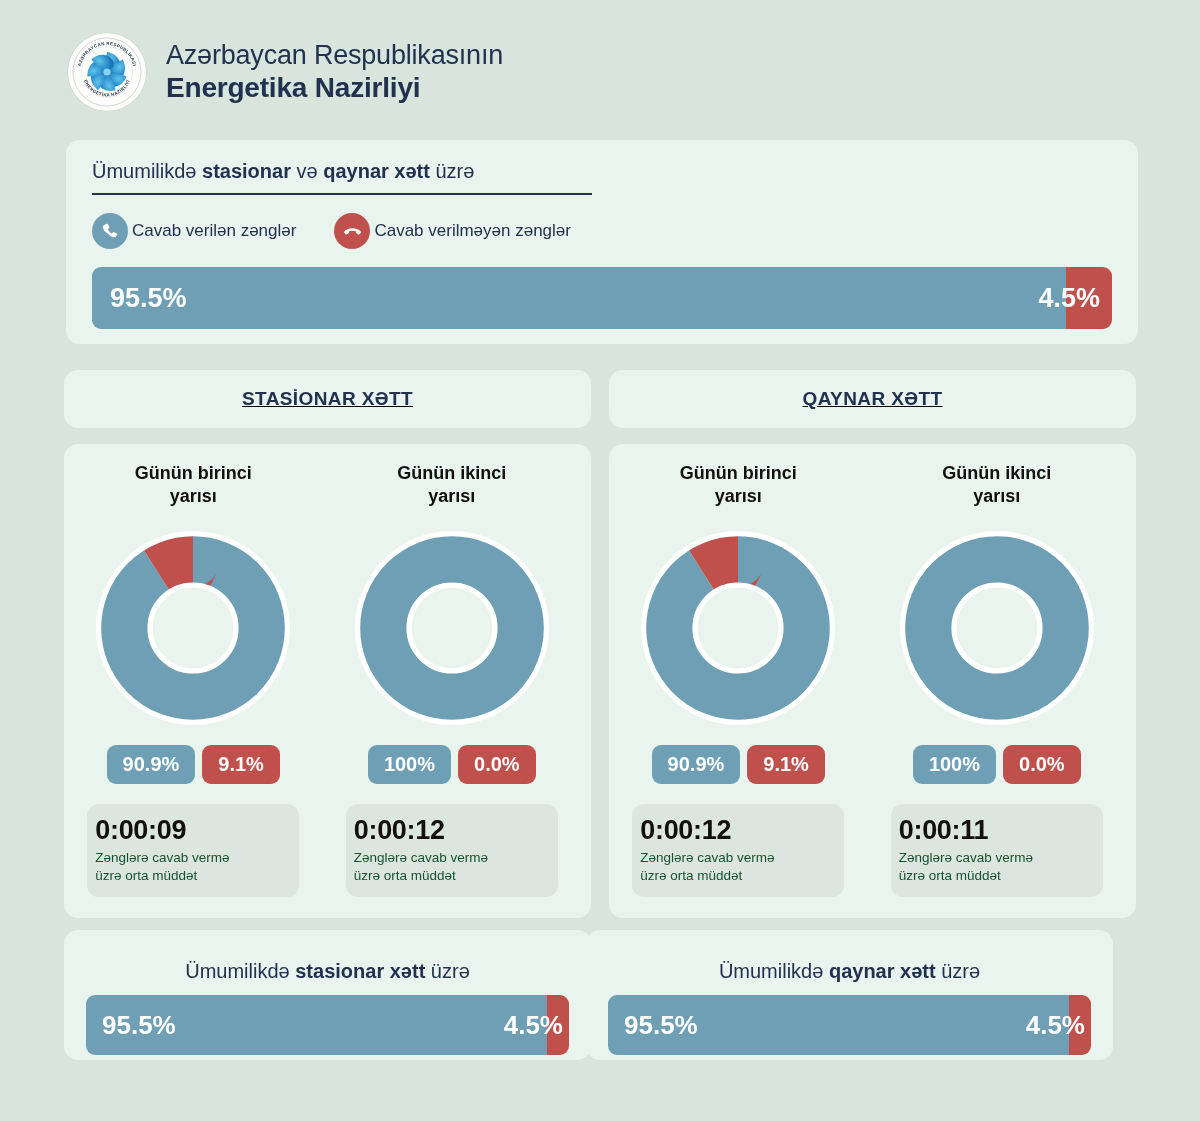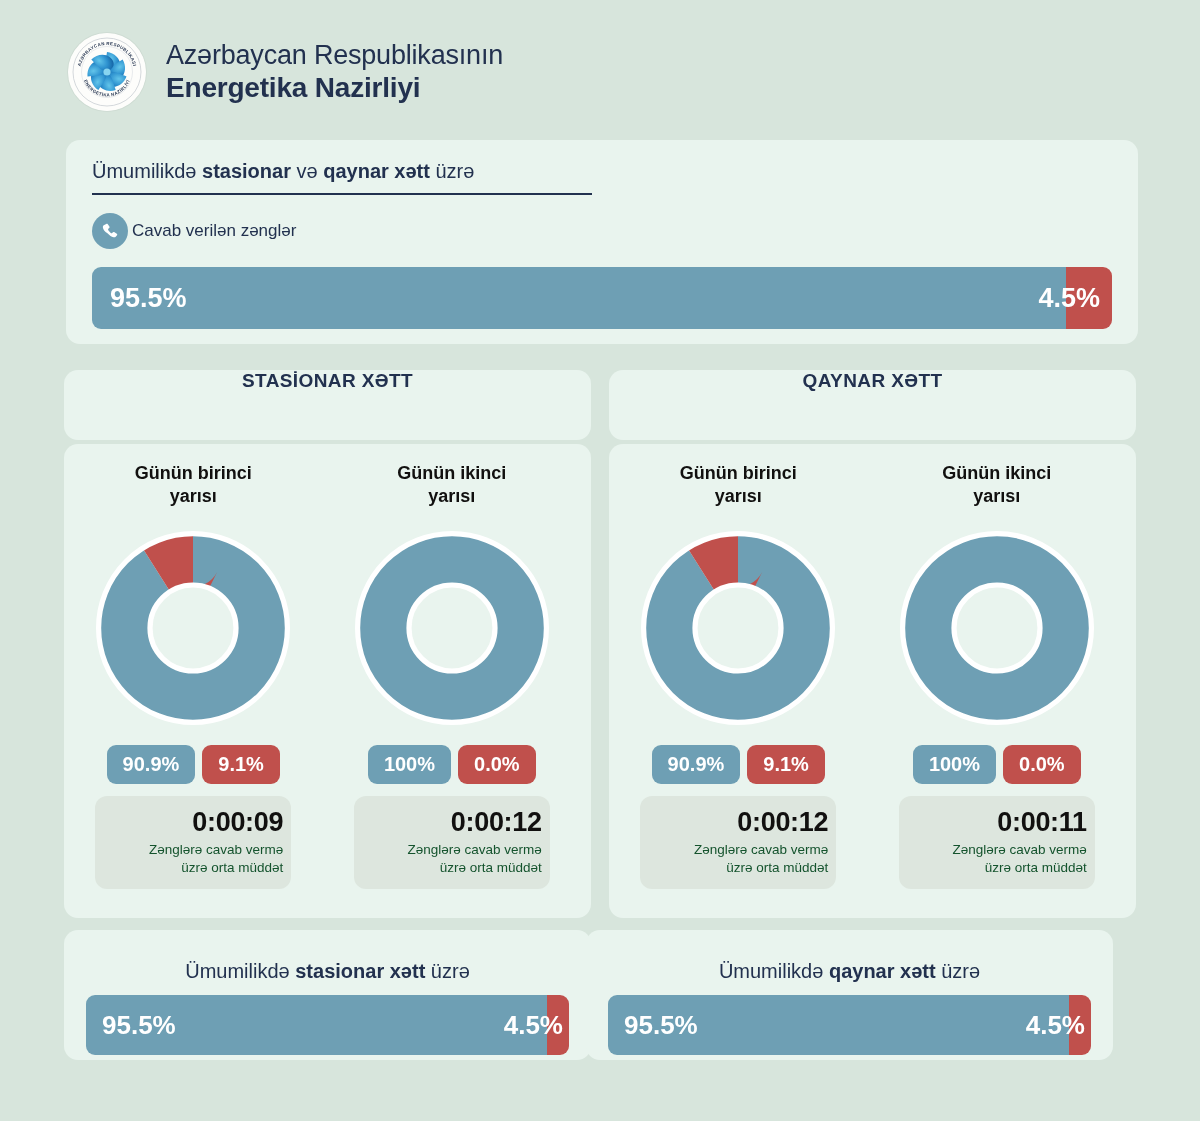--- a/index.html
+++ b/index.html
@@ -125,24 +125,25 @@
   .bar-main .bar-val { font-size: 27px; }
   .bar-main .bar-seg.blue .bar-val { padding-left: 18px; }
   .bar-main .bar-seg.red  .bar-val {
     position: absolute;
     right: 12px;
   }
 
   
   .section-head {
     position: absolute;
-    height: 70px;
-    display: flex;
-    align-items: flex-start;
+    height: 58px;
+    display: flex;
+    align-items: center;
     justify-content: center;
+    text-decoration: underline;
   }
   .section-head span {
     font-size: 19px;
     font-weight: 700;
     color: #22314f;
     letter-spacing: 0.4px;
   }
   #sec-head-left  { left: 64px;  top: 370px; width: 527px; }
   #sec-head-right { left: 609px; top: 370px; width: 527px; }
 
@@ -190,26 +191,26 @@
     color: #fff;
     font-size: 20px;
     font-weight: 700;
     min-width: 76px;
     text-align: center;
   }
   .pct-badge.blue { background: #6e9fb4; }
   .pct-badge.red  { background: #c0504c; }
 
   .time-box {
-    margin-top: 12px;
+    margin-top: 20px;
     background: #dde6de;
     border-radius: 12px;
-    width: 196px;
+    width: 212px;
     padding: 11px 8px 13px;
-    text-align: right;
+    text-align: left;
   }
   .time-val {
     font-size: 27px;
     font-weight: 700;
     color: #11100f;
     letter-spacing: -0.3px;
   }
   .time-cap {
     font-size: 13.5px;
     color: #14532d;
@@ -314,20 +315,28 @@
 
     <div class="legend">
       <div class="legend-item">
         <span class="legend-icon answered">
           <svg width="19" height="19" viewBox="0 0 24 24" fill="#ffffff" aria-hidden="true">
             <path d="M6.6 2.6c.6-.5 1.5-.4 2 .3l2 2.7c.4.6.3 1.4-.2 1.9l-1.2 1.1c-.3.3-.4.7-.2 1.1.7 1.5 2.2 3.3 3.9 4.4.4.2.8.2 1.1-.1l1.2-1.1c.5-.5 1.3-.5 1.9-.1l2.8 1.9c.7.5.8 1.4.3 2l-1.3 1.5c-.8.9-2 1.3-3.2 1-2.3-.6-5-2.4-7.2-4.8C4.3 12 2.8 9.2 2.4 6.9c-.2-1.1.2-2.2 1-2.9l3.2-1.4z"></path>
           </svg>
         </span>
         <span class="legend-label">Cavab verilən zənglər</span>
       </div>
+      <div class="legend-item">
+        <span class="legend-icon missed">
+          <svg width="21" height="21" viewBox="0 0 24 24" fill="#ffffff" aria-hidden="true">
+            <path d="M12 8.4c-3.6 0-6.9 1.3-9.4 3.5-.5.4-.5 1.1-.1 1.6l1.5 1.6c.4.4 1 .5 1.5.2l2-1.3c.4-.3.6-.7.5-1.2l-.2-1.1c1.3-.4 2.7-.6 4.2-.6s2.9.2 4.2.6l-.2 1.1c-.1.5.1.9.5 1.2l2 1.3c.5.3 1.1.2 1.5-.2l1.5-1.6c.4-.5.4-1.2-.1-1.6C18.9 9.7 15.6 8.4 12 8.4z"></path>
+          </svg>
+        </span>
+        <span class="legend-label">Cavab verilməyən zənglər</span>
+      </div>
     </div>
 
     <div class="bar bar-main">
       <div class="bar-seg blue" id="overall-bar-blue" style="width: 95.5%;">
         <span class="bar-val">95.5%</span>
       </div>
       <div class="bar-seg red" id="overall-bar-red" style="width: 4.5%;">
         <span class="bar-val">4.5%</span>
       </div>
     </div>

